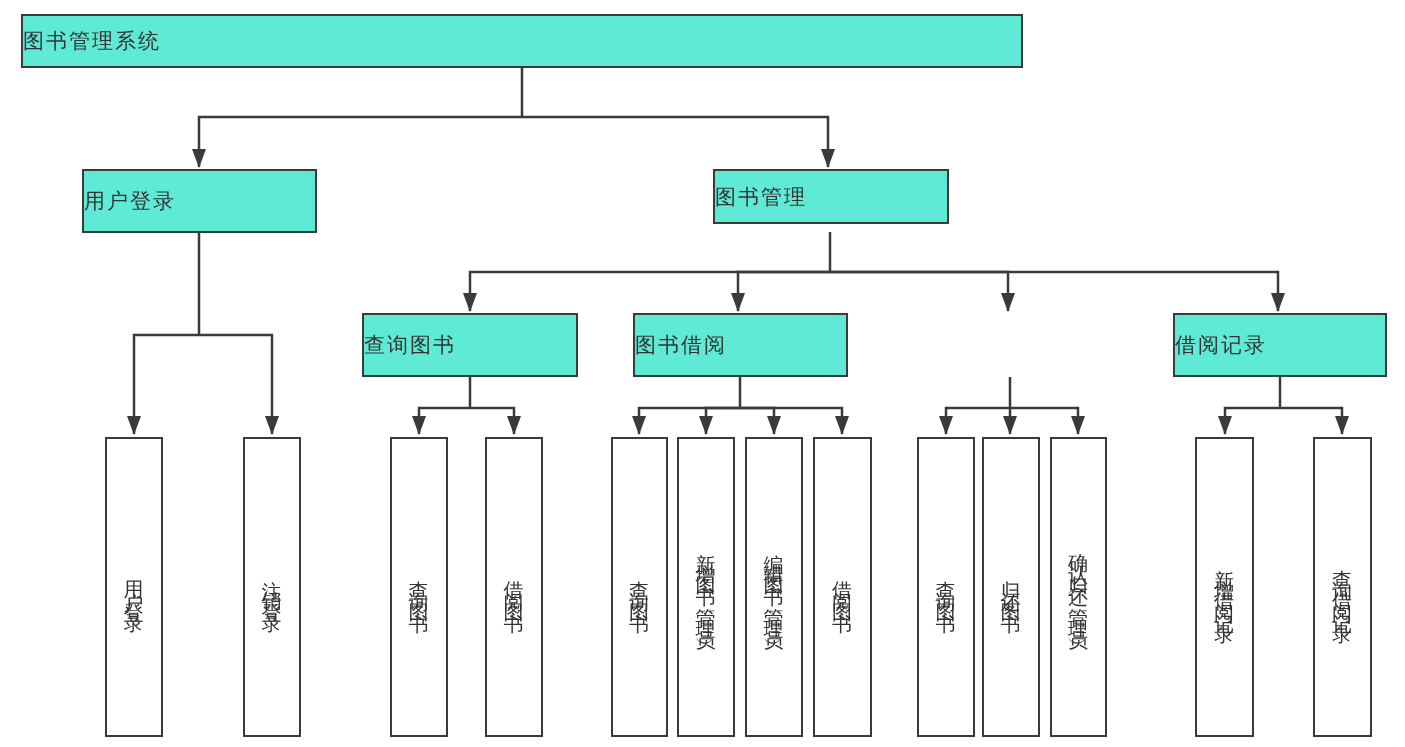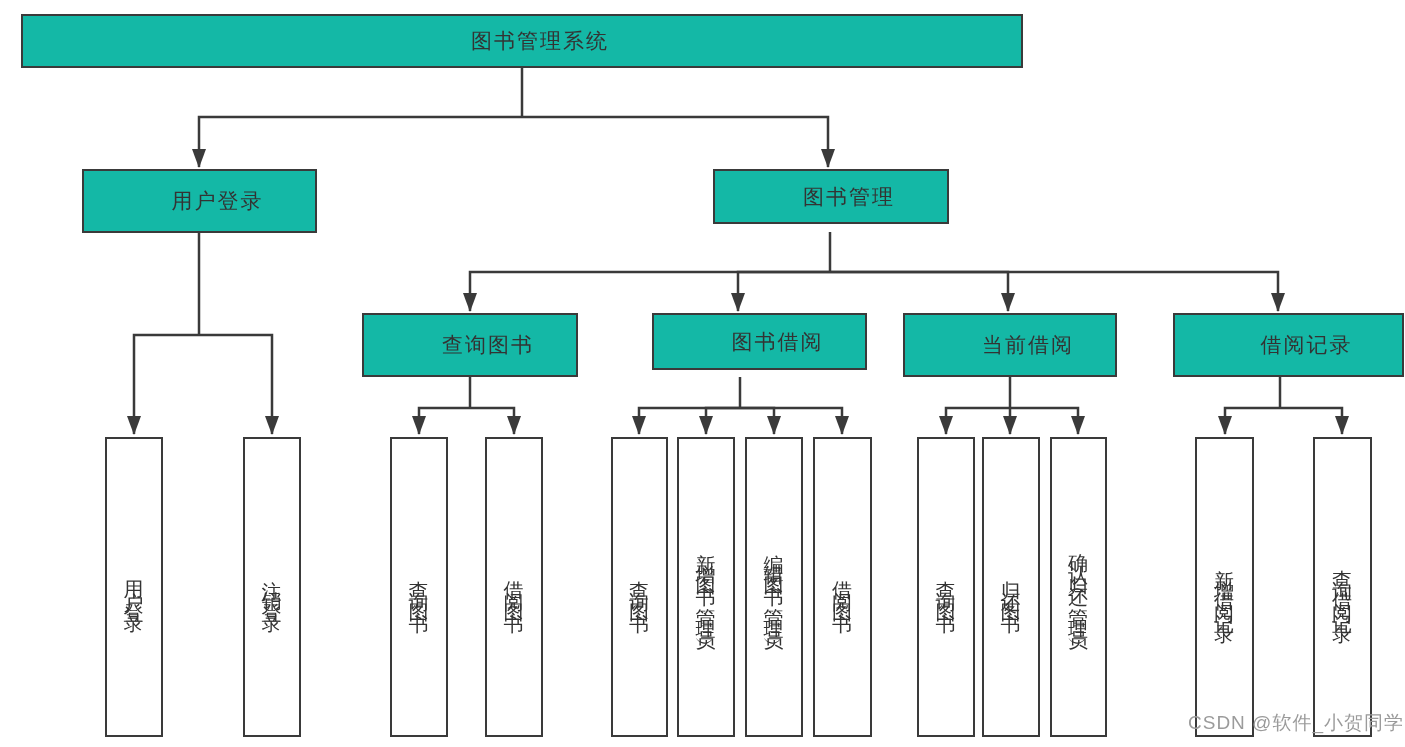--- a/index.html
+++ b/index.html
@@ -13,29 +13,28 @@
     overflow: hidden;
   }
   #connectors {
     position: absolute;
     left: 0; top: 0;
     width: 1405px; height: 747px;
   }
   .node {
     position: absolute;
     border: 2.5px solid #3a3a3a;
-    background: #14b8a6;
+    background: #5eead4;
     display: flex;
     align-items: center;
-    justify-content: center;
+    justify-content: flex-start;
     color: #333333;
     font-size: 21px;
     letter-spacing: 2px;
     white-space: nowrap;
-    padding-left: 36px;
   }
   .leaf {
     position: absolute;
     top: 437px;
     height: 300px;
     border: 2.5px solid #3a3a3a;
     background: #ffffff;
     display: flex;
     align-items: center;
     justify-content: center;
@@ -114,27 +113,24 @@
   <div class="node" style="left:82px; top:169px; width:235px; height:64px;">
     <span>用户登录</span>
   </div>
   <div class="node" style="left:713px; top:169px; width:236px; height:55px;">
     <span>图书管理</span>
   </div>
 
   <div class="node" style="left:362px; top:313px; width:216px; height:64px;">
     <span>查询图书</span>
   </div>
-  <div class="node" style="left:652px; top:313px; width:215px; height:57px;">
+  <div class="node" style="left:633px; top:313px; width:215px; height:64px;">
     <span>图书借阅</span>
   </div>
-  <div class="node" style="left:903px; top:313px; width:214px; height:64px;">
-    <span>当前借阅</span>
-  </div>
-  <div class="node" style="left:1173px; top:313px; width:231px; height:64px;">
+  <div class="node" style="left:1173px; top:313px; width:214px; height:64px;">
     <span>借阅记录</span>
   </div>
 
   <div class="leaf" style="left:105px; width:58px;">
     <span class="vtext">用户登录</span>
   </div>
   <div class="leaf" style="left:243px; width:58px;">
     <span class="vtext">注销登录</span>
   </div>
 
@@ -168,15 +164,14 @@
     <span class="vtext">确认归还（管理员）</span>
   </div>
 
   <div class="leaf" style="left:1195px; width:59px;">
     <span class="vtext">新增借阅记录</span>
   </div>
   <div class="leaf" style="left:1313px; width:59px;">
     <span class="vtext">查询借阅记录</span>
   </div>
 
-  <div id="watermark">CSDN @软件_小贺同学</div>
 
 </div>
 
 </body></html>

